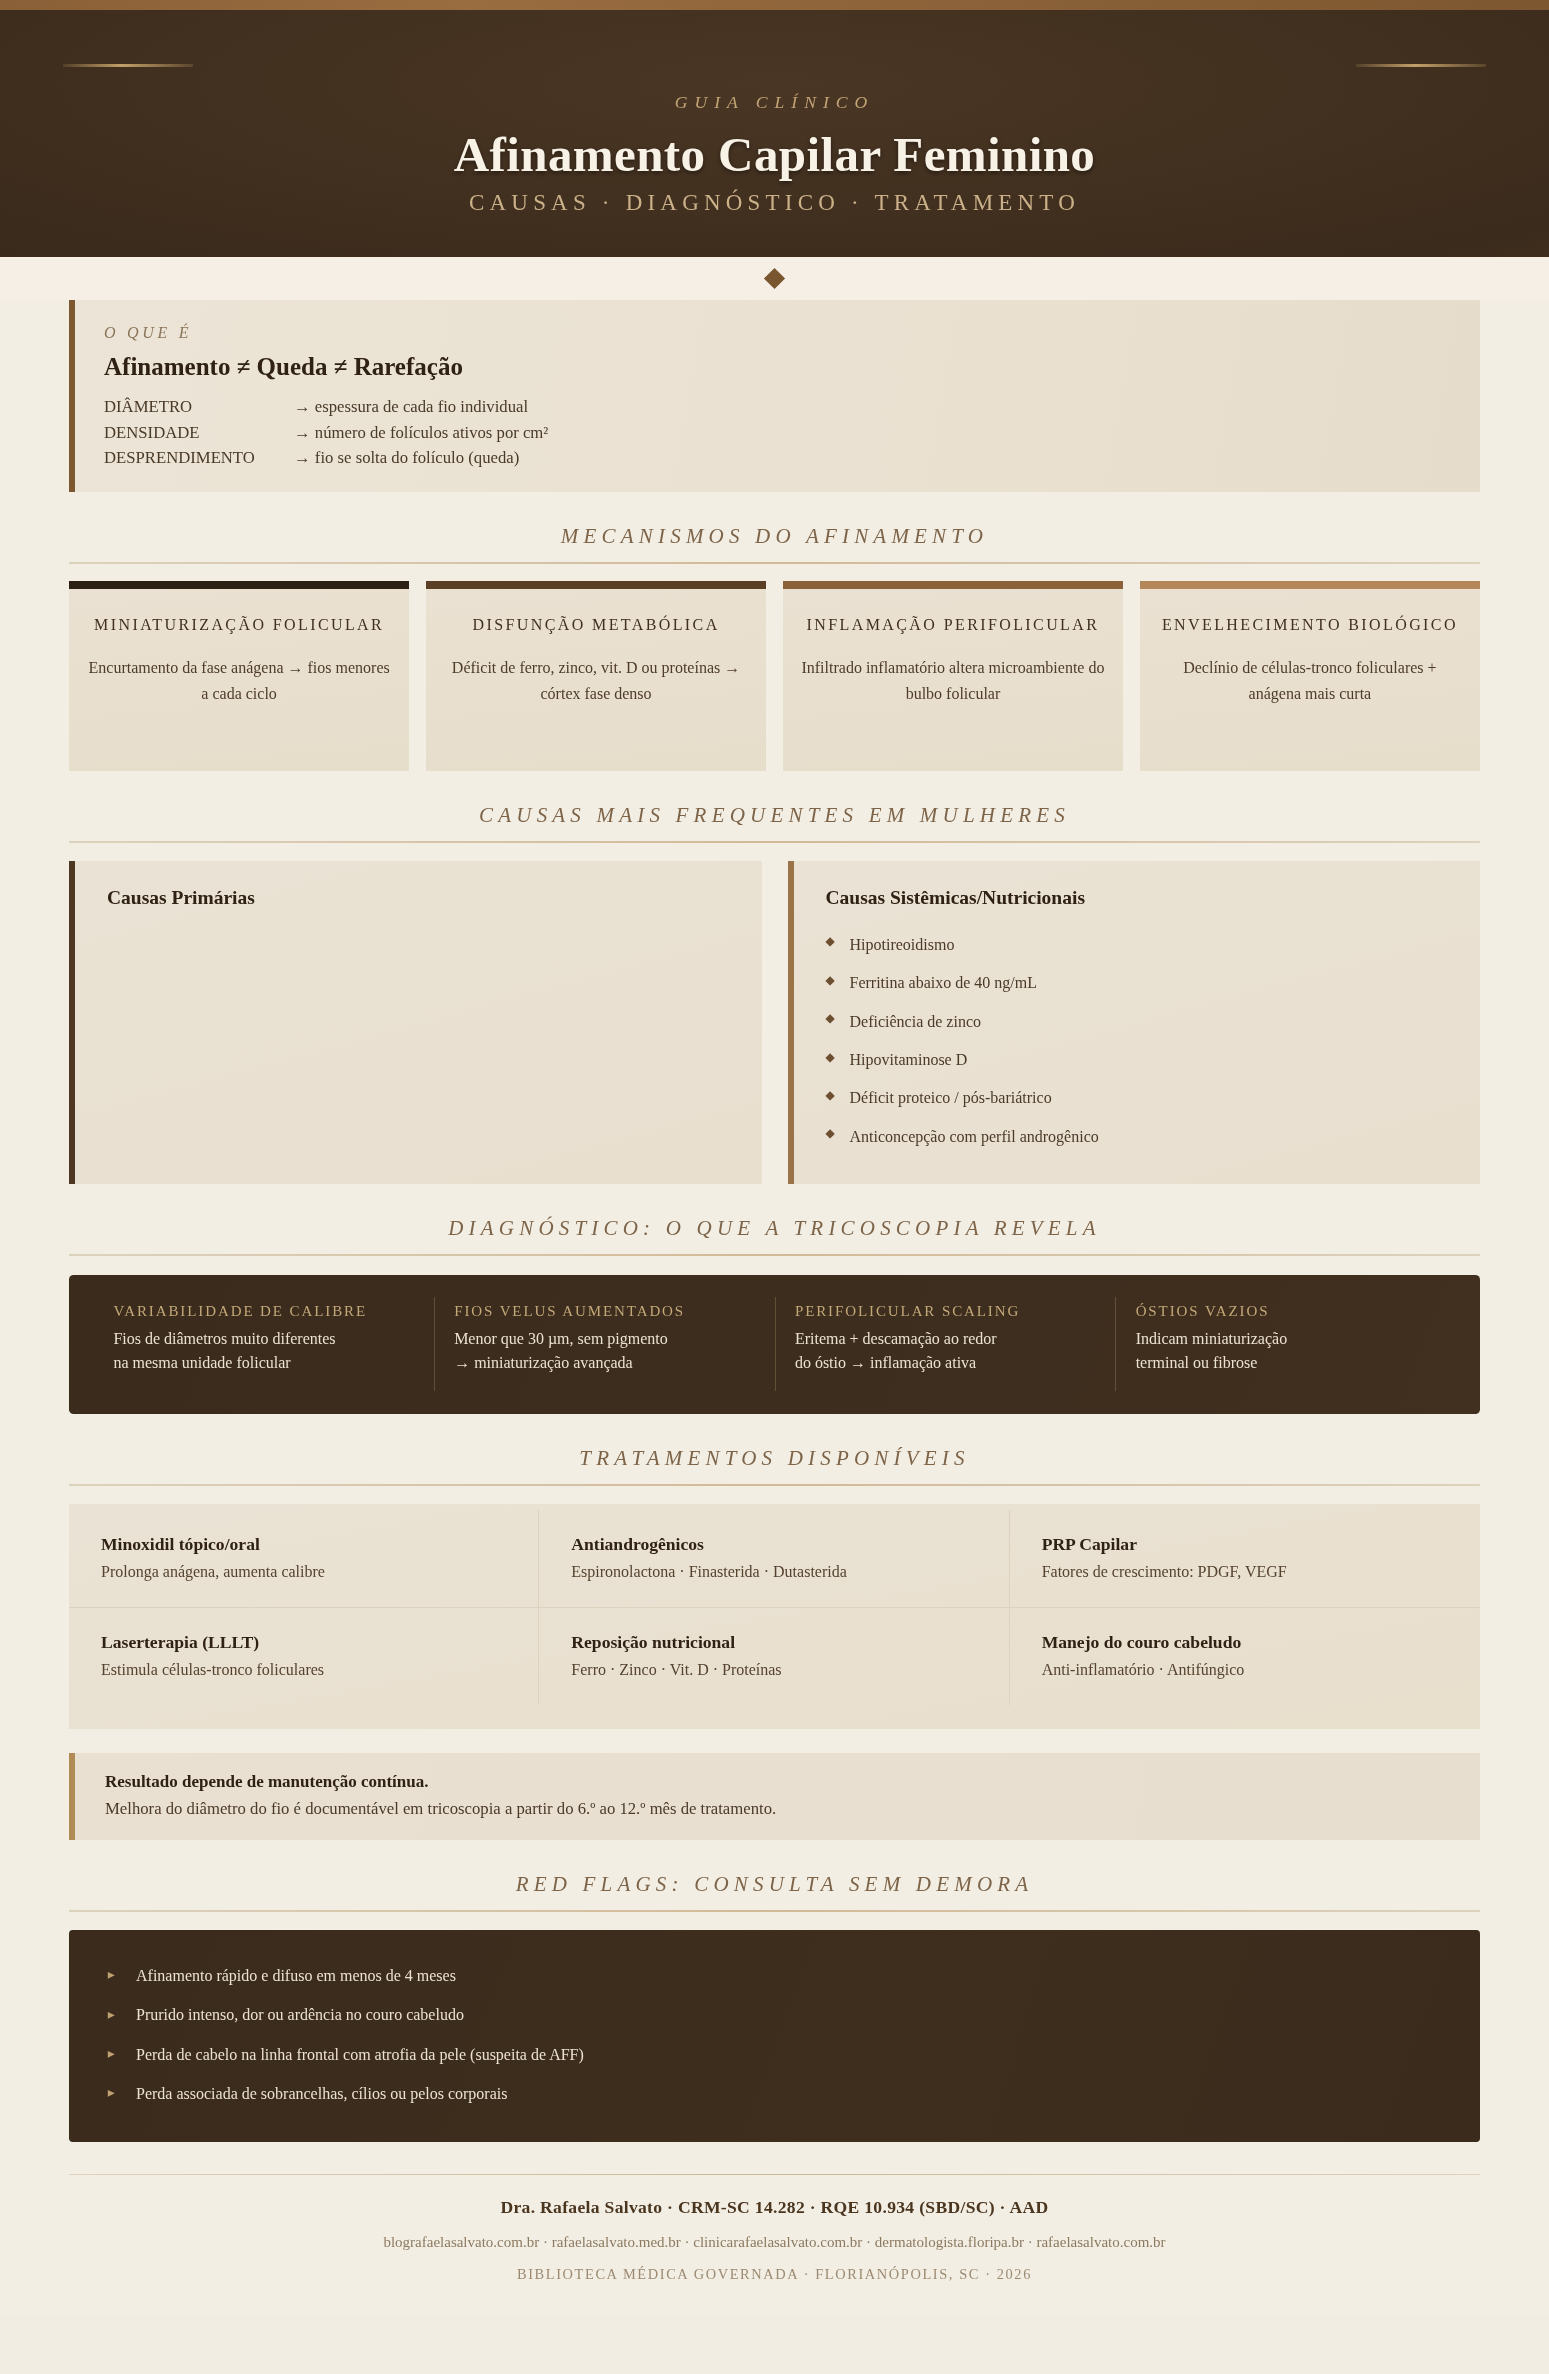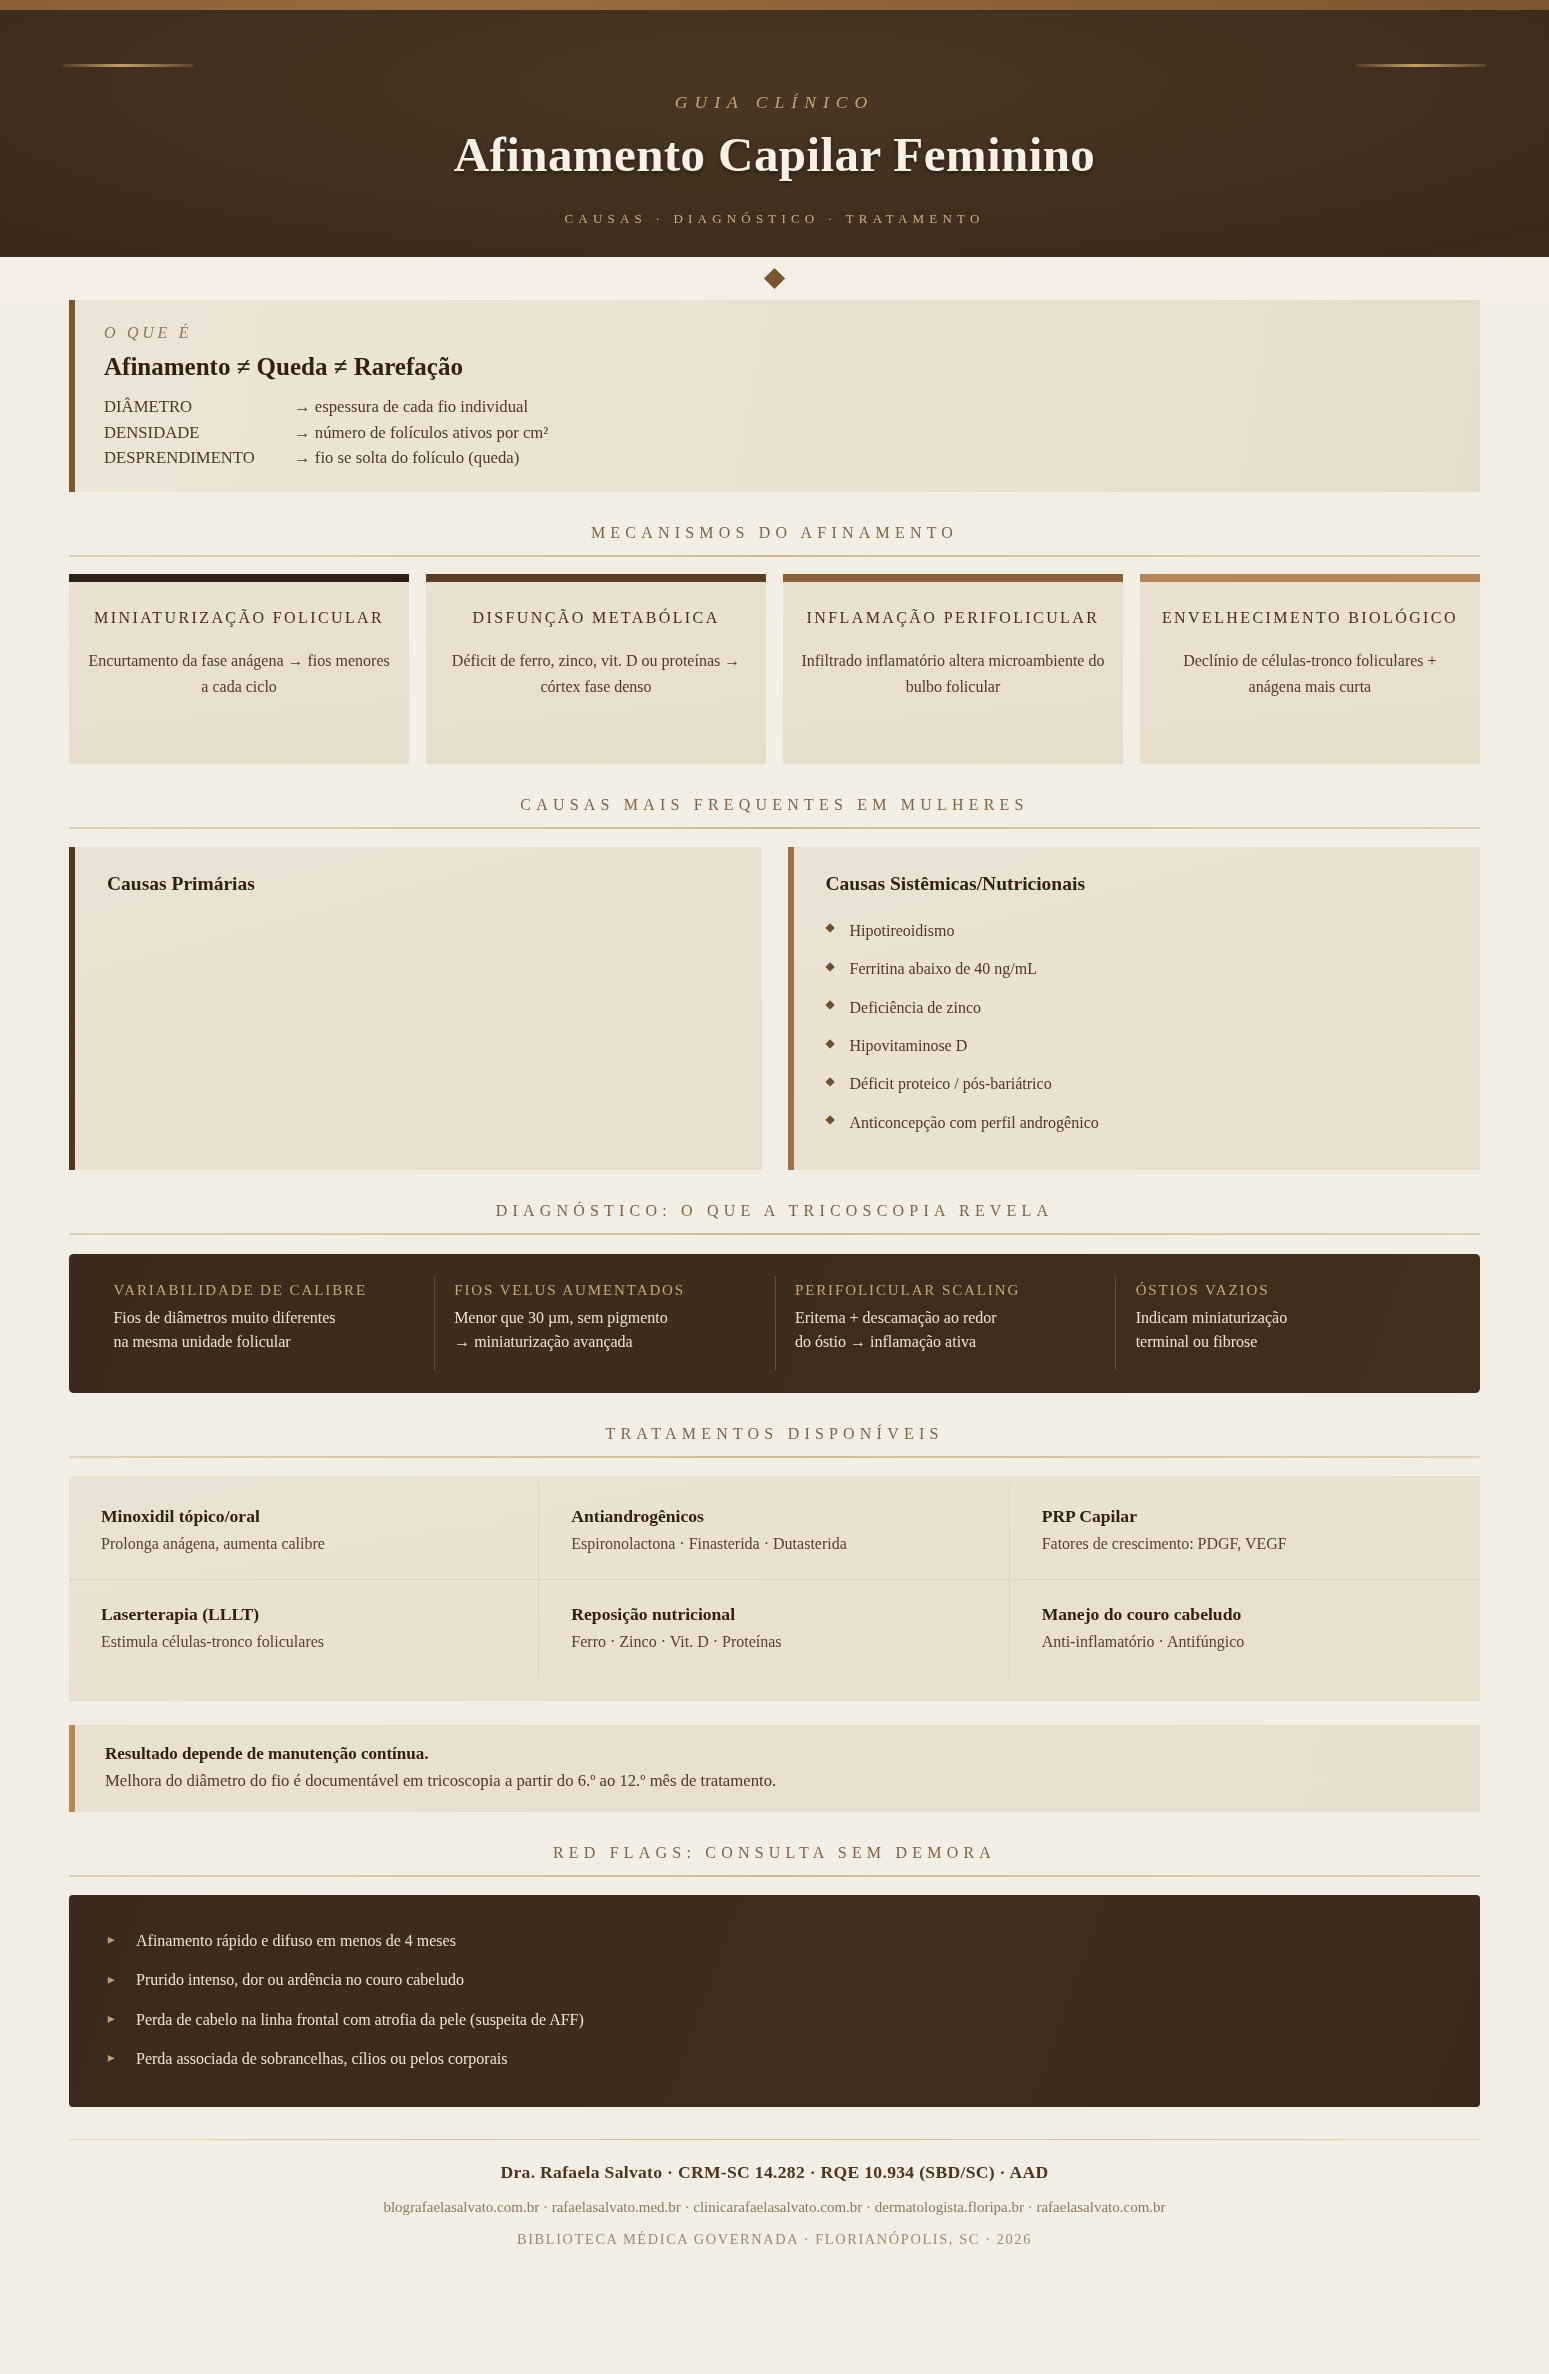--- a/index.html
+++ b/index.html
@@ -57,22 +57,22 @@
     text-align: center;
     margin-top: 13px;
     font-size: 49px;
     font-weight: bold;
     color: #f7f1e6;
     letter-spacing: 0.4px;
     text-shadow: 0 1.9px 4.6px rgba(0,0,0,.45);
   }
   .mast-sub {
     text-align: center;
-    margin-top: 28px;
-    font-size: 13px;
+    margin-top: 7px;
+    font-size: 23px;
     letter-spacing: 5.2px;
     color: #cbb189;
   }
 
   
   .diamond-wrap {
     height: 43px;
     display: flex;
     align-items: center;
     justify-content: center;
@@ -116,24 +116,25 @@
   .def-desc { flex: 1; }
 
   
   .sec-head {
     margin-top: 32px;
     margin-bottom: 0;
   }
   .sec-head .label {
     display: block;
     text-align: center;
-    font-size: 16px;
+    font-size: 21px;
     letter-spacing: 5.2px;
     color: #7d6448;
     padding-bottom: 13px;
+    font-style: italic;
   }
   .sec-head .rule {
     height: 1.9px;
     background: linear-gradient(90deg,#d9cdb6,#cbb08a 50%,#d9cdb6);
     opacity: .85;
   }
 
   
   .mech-grid {
     display: grid;

